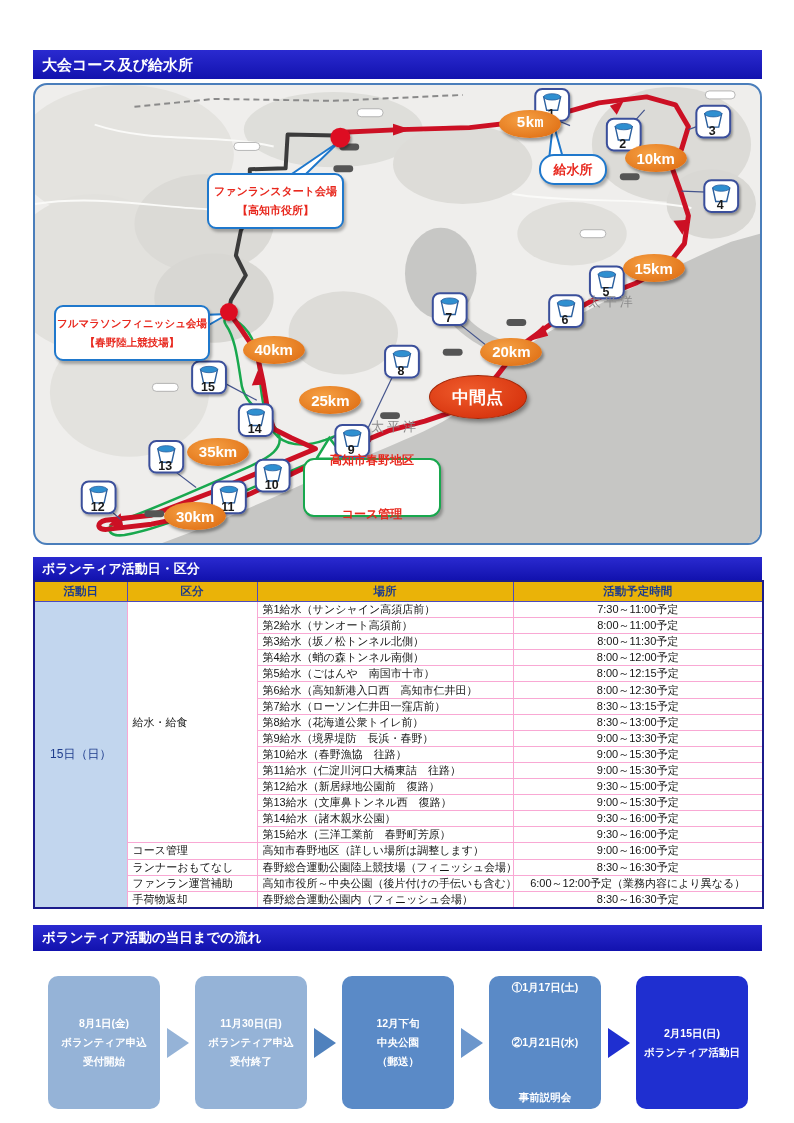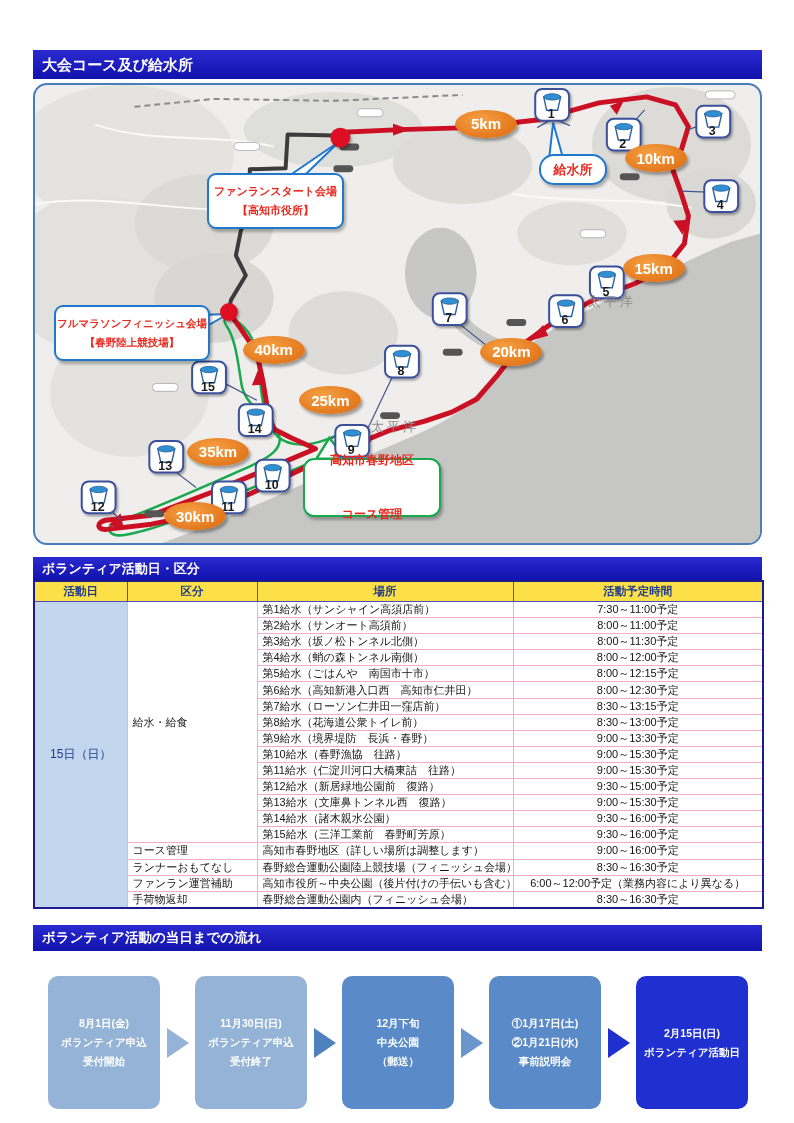--- a/index.html
+++ b/index.html
@@ -30,21 +30,21 @@
   .mid-badge{position:absolute;transform:translate(-50%,-50%);width:96px;height:42px;border-radius:50%;
        background:radial-gradient(ellipse at 40% 35%,#ef5c2c,#d8350f 75%);border:1px solid #a32708;
        color:#fff;font-weight:bold;font-size:17px;display:flex;align-items:center;justify-content:center;
        box-shadow:2px 3px 4px rgba(0,0,0,.4);z-index:5;}
   .sea-label{position:absolute;transform:translate(-50%,-50%);color:#8b8b8b;font-size:13px;
        letter-spacing:3px;z-index:3;}
 
   
   #vol-table{position:absolute;left:33px;top:580px;width:729px;border-collapse:collapse;
        table-layout:fixed;border:2px solid #1c1c8c;}
-  #vol-table th{background:#fde047;color:#1e3c8c;font-weight:bold;font-size:11.5px;height:19px;
+  #vol-table th{background:#eab308;color:#1e3c8c;font-weight:bold;font-size:11.5px;height:19px;
        border:1px solid #4b4bc0;padding:0;}
   #vol-table td{font-size:11px;height:15.1px;border:1px solid #f9a8d4;background:#fff;
        padding:0 5px;color:#141414;white-space:nowrap;overflow:hidden;}
   #vol-table td.day{background:#c2d6ee;text-align:center;color:#1e3c8c;font-size:12px;}
   #vol-table td.cat{vertical-align:middle;}
   #vol-table td.time{text-align:center;}
 
   
   #flow-row{position:absolute;left:48px;top:976px;width:700px;display:flex;align-items:center;
        justify-content:space-between;}
@@ -255,22 +255,23 @@
       <div>フルマラソンフィニッシュ会場</div>
       <div>【春野陸上競技場】</div>
     </div>
     <div class="map-callout" id="callout-water">
       <div>給水所</div>
     </div>
     <div class="map-callout" id="callout-mgmt">
       <div>高知市春野地区</div>
       <div>コース管理</div>
     </div>
-
-  <div class="km-badge" style="left: 451px; top: 38.6623px;">5km</div>
+    <div class="mid-badge" id="midpoint-badge" style="left: 442.558px; top: 312.273px;">中間点</div>
+
+  <div class="km-badge" style="left: 495px; top: 38.6623px; font-family: Liberation Mono, monospace;">5km</div>
       <div class="km-badge" style="left: 620.576px; top: 73.3593px;">10km</div>
       <div class="km-badge" style="left: 618.587px; top: 183.398px;">15km</div>
       <div class="km-badge" style="left: 476.372px; top: 266.671px;">20km</div>
       <div class="km-badge" style="left: 295.37px; top: 315.247px;">25km</div>
       <div class="km-badge" style="left: 160.117px; top: 431.234px;">30km</div>
       <div class="km-badge" style="left: 182.99px; top: 366.797px;">35km</div>
       <div class="km-badge" style="left: 238.683px; top: 264.688px;">40km</div>
       <div class="sea-label" style="left: 576.818px; top: 217.104px;">太平洋</div>
       <div class="sea-label" style="left: 360.014px; top: 342.013px;">太平洋</div>
     </div>
@@ -392,21 +393,21 @@
         <div>ボランティア申込</div>
         <div>受付終了</div>
       </div>
       <div class="flow-arrow" style="border-left-color: rgb(79, 129, 189);"></div>
       <div class="flow-box" style="background: rgb(90, 138, 199);">
         <div>12月下旬</div>
         <div>中央公園</div>
         <div>（郵送）</div>
       </div>
       <div class="flow-arrow" style="border-left-color: rgb(107, 150, 204);"></div>
-      <div class="flow-box" style="background: rgb(90, 138, 199);">
+      <div class="flow-box" style="background: rgb(90, 138, 199); gap: 36px;">
         <div>①1月17日(土)</div>
         <div>②1月21日(水)</div>
         <div>事前説明会</div>
       </div>
       <div class="flow-arrow" style="border-left-color: rgb(31, 47, 208);"></div>
       <div class="flow-box" style="background: rgb(31, 47, 208);">
         <div>2月15日(日)</div>
         <div>ボランティア活動日</div>
       </div>
     </div>

